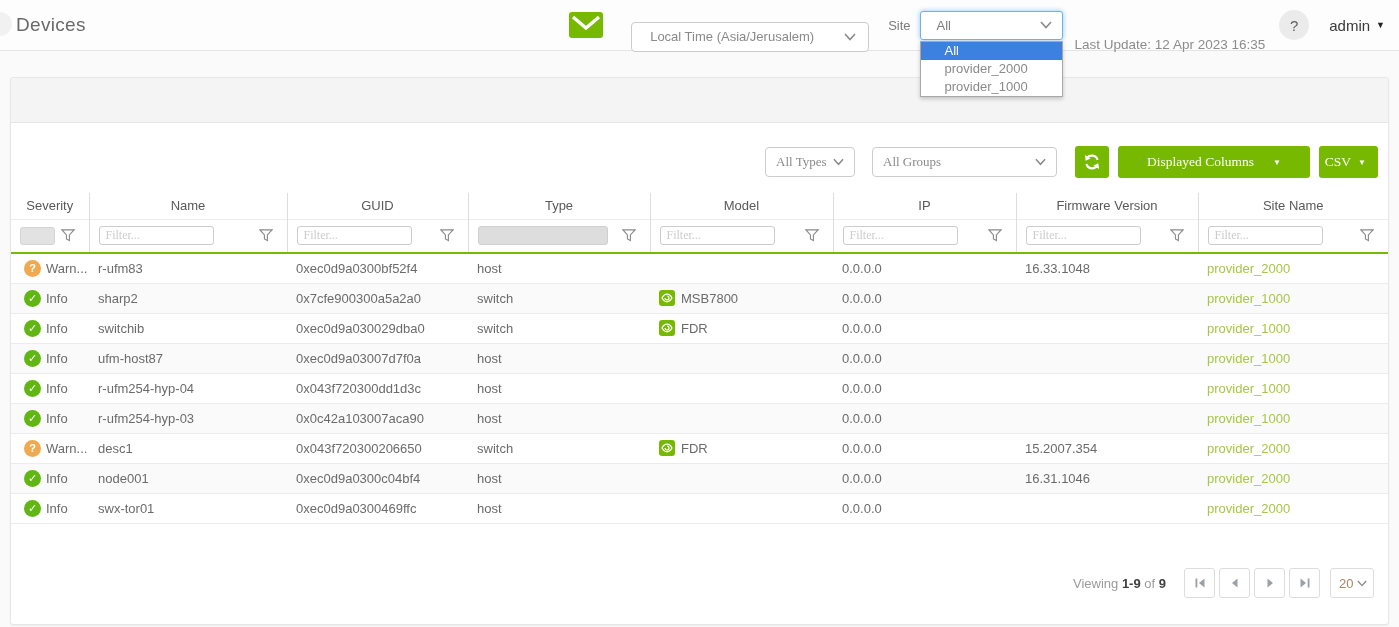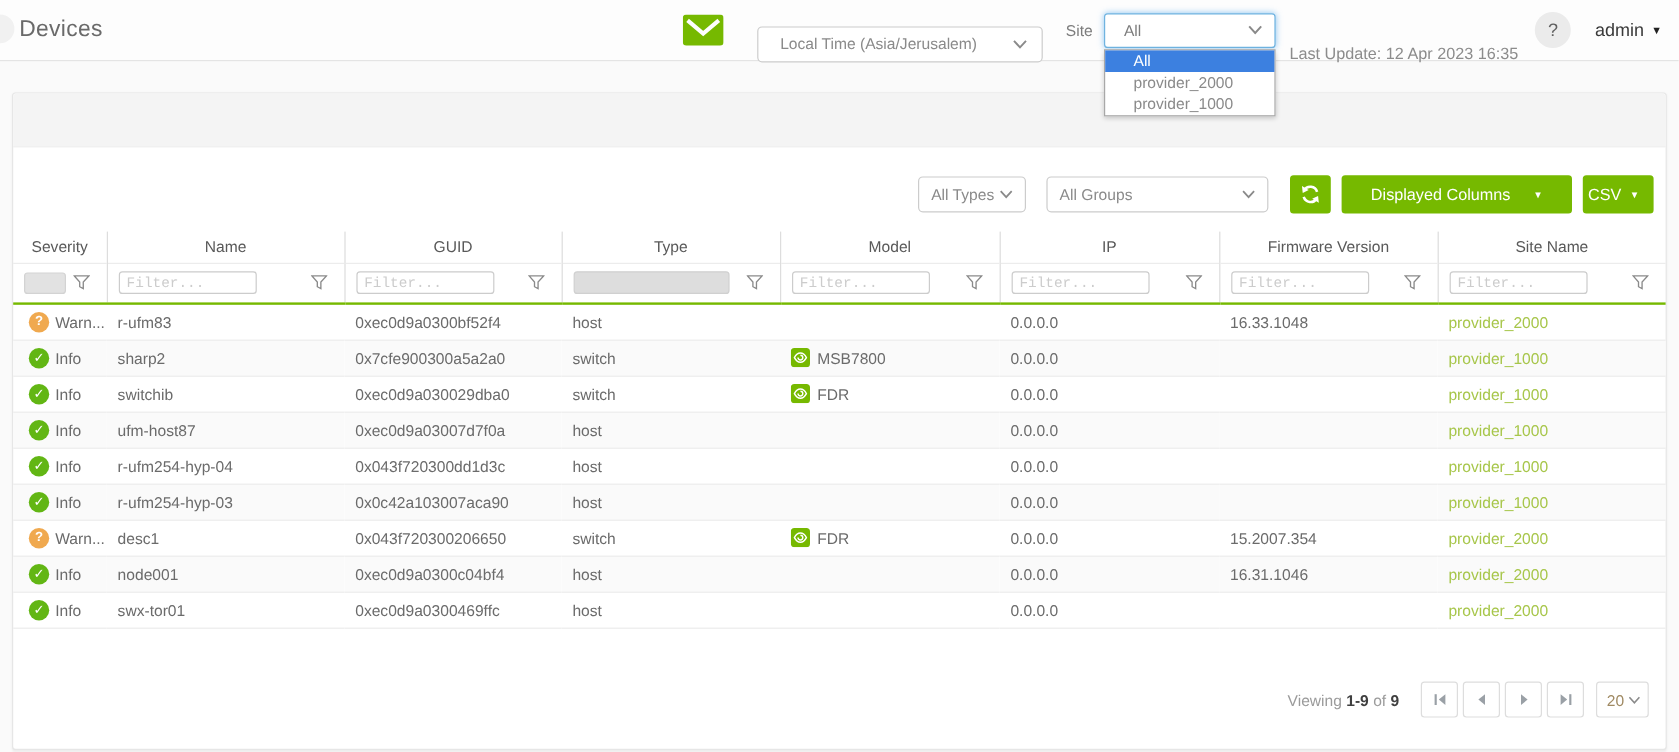--- a/index.html
+++ b/index.html
@@ -45,42 +45,42 @@
   .user-menu { margin-left:20px; color:#3a3a3a; font-size:15px; display:flex; align-items:center; cursor:pointer; }
   .user-menu .caret { font-size:9px; margin-left:6px; color:#222; }
   .chev { stroke:#8a8a8a; stroke-width:1.6; fill:none; }
   
   .card {
     position:relative; margin:26px 10px 0 10px; height:548px; background:#fff;
     border:1px solid #e6e6e6; border-radius:3px; box-shadow:0 1px 2px rgba(0,0,0,.06);
   }
   .card-band { height:45px; background:#f4f4f4; border-bottom:1px solid #e6e6e6; border-radius:3px 3px 0 0; }
   
-  .toolbar { display:flex; align-items:center; justify-content:flex-end; margin:23px 10px 0 0; }
+  .toolbar { display:flex; align-items:center; justify-content:flex-end; margin:23px 10px 0 0;font-family:Liberation Serif, serif; }
   .types-select { width:90px; color:#8a8a8a; }
   .groups-select { width:185px; margin-left:17px; color:#8a8a8a;gap:32px; }
   .btn {
     height:32px; background:#76b900; border:none; border-radius:3px; color:#fff;
     font-size:13.5px; font-family:inherit; display:flex; align-items:center; justify-content:center;
     cursor:pointer; padding:0 12px;
   }
   .btn .caret { font-size:8px; margin-left:7px; }
   .refresh-btn { width:34px; margin-left:18px; padding:0; }
   .cols-btn { width:192px; margin-left:9px;gap:12px; }
   .csv-btn { width:59px; margin-left:9px;justify-content:flex-end; }
   
   table.devices { width:100%; border-collapse:collapse; margin-top:15px; table-layout:fixed; }
   thead th { font-weight:400; color:#595959; font-size:13px; text-align:center; height:26px; }
   thead tr.heads th { border-right:1px solid #ddd;margin-top:24px; }
   thead tr.heads th:last-child { border-right:none; }
   tr.filters td { border-right:1px solid #ddd; border-top:1px solid #ececec; border-bottom:2px solid #76b900; height:34px; padding:0 14px 0 9px; }
   tr.filters td:last-child { border-right:none; }
   .filter-cell { display:flex; align-items:center; justify-content:space-between; }
   .filter-input {
-    width:115px; height:19px; border:1px solid #ccc; border-radius:3px; font-family:Liberation Mono, monospace;
+    width:115px; height:19px; border:1px solid #ccc; border-radius:3px; font-family:Liberation Serif, serif;
     font-size:12px; color:#777; padding:0 6px; outline:none;
   }
   .filter-input::placeholder { color:#ccc; }
   .filter-input.disabled { background:#ddd; border-color:#d0d0d0; width:130px; }
   .sev-filter-box { width:38px; height:18px; background:#e2e2e2; border:1px solid #d3d3d3; border-radius:3px; }
   .funnel { flex:none; margin-left:6px; cursor:pointer; }
   tbody td { height:30px; border-bottom:1px solid #ececec; color:#6b6b6b; padding:0 6px 0 9px;
     white-space:nowrap; overflow:hidden; text-overflow:ellipsis; }
   tbody tr:nth-child(even) { background:#fafafa; }
   .sev-cell { display:flex; align-items:center; }

